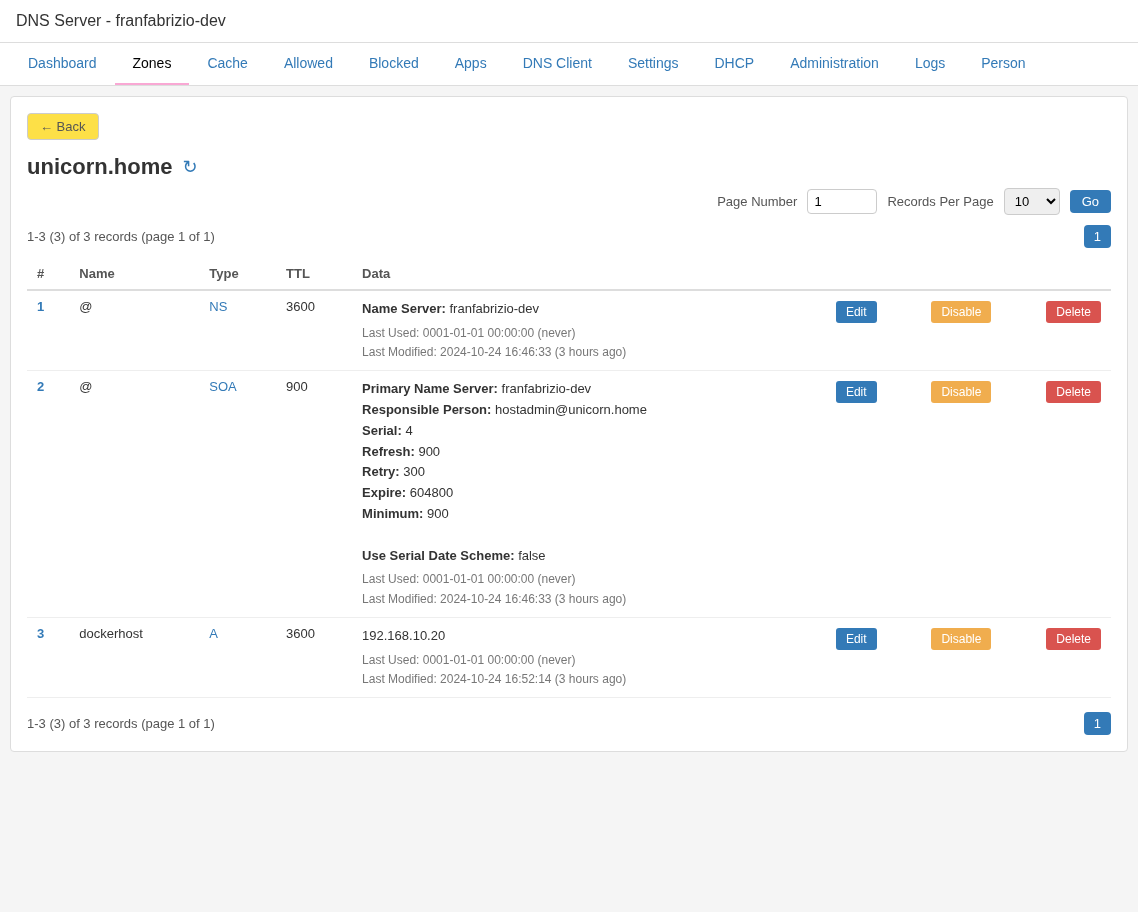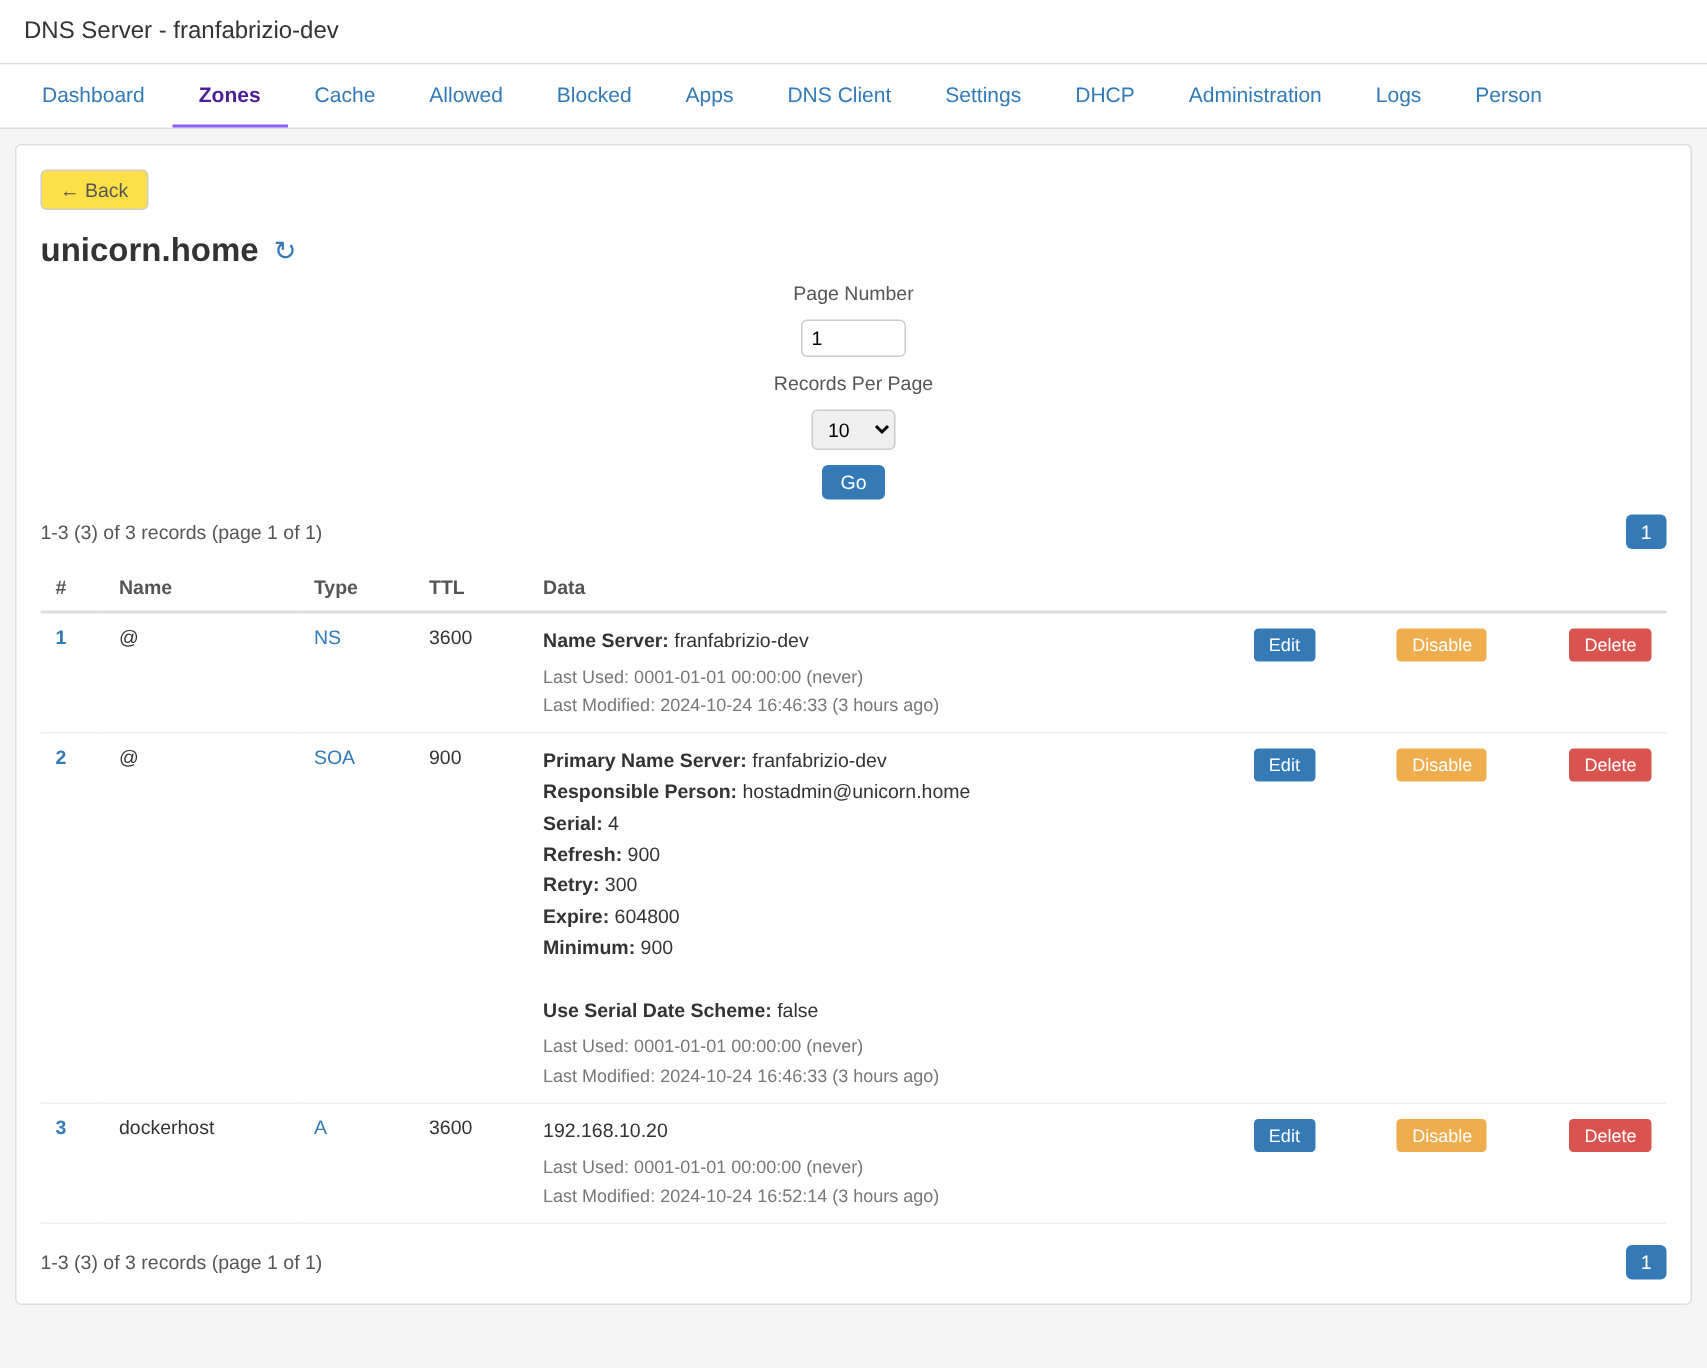--- a/index.html
+++ b/index.html
@@ -22,23 +22,23 @@
     }
     .nav-tab {
       padding: 12px 18px;
       cursor: pointer;
       color: #337ab7;
       border-bottom: 2px solid transparent;
       font-size: 14px;
       text-decoration: none;
     }
     .nav-tab.active {
-      color: #4c1d95;
-      border-bottom: 2px solid #8b5cf6;
-      font-weight: bold;
+      color: #000000;
+      border-bottom: 2px solid #f9a8d4;
+      font-weight: normal;
     }
 
     .content {
       padding: 16px;
       background: #fff;
       margin: 10px;
       border: 1px solid #ddd;
       border-radius: 4px;
     }
 
@@ -114,21 +114,20 @@
     .btn-permissions { background: #337ab7; color: #fff; }
     .btn-dnssec { background: #337ab7; color: #fff; }
     .btn-options { background: #337ab7; color: #fff; }
 
     .pagination-controls {
       display: flex;
       align-items: center;
       gap: 10px;
       justify-content: flex-end;
       margin-bottom: 10px;
-      flex-direction: column;
     }
     .pagination-controls label { font-size: 13px; color: #555; }
     .page-input {
       width: 70px;
       padding: 4px 6px;
       border: 1px solid #ccc;
       border-radius: 4px;
       font-size: 13px;
     }
     .records-select {

